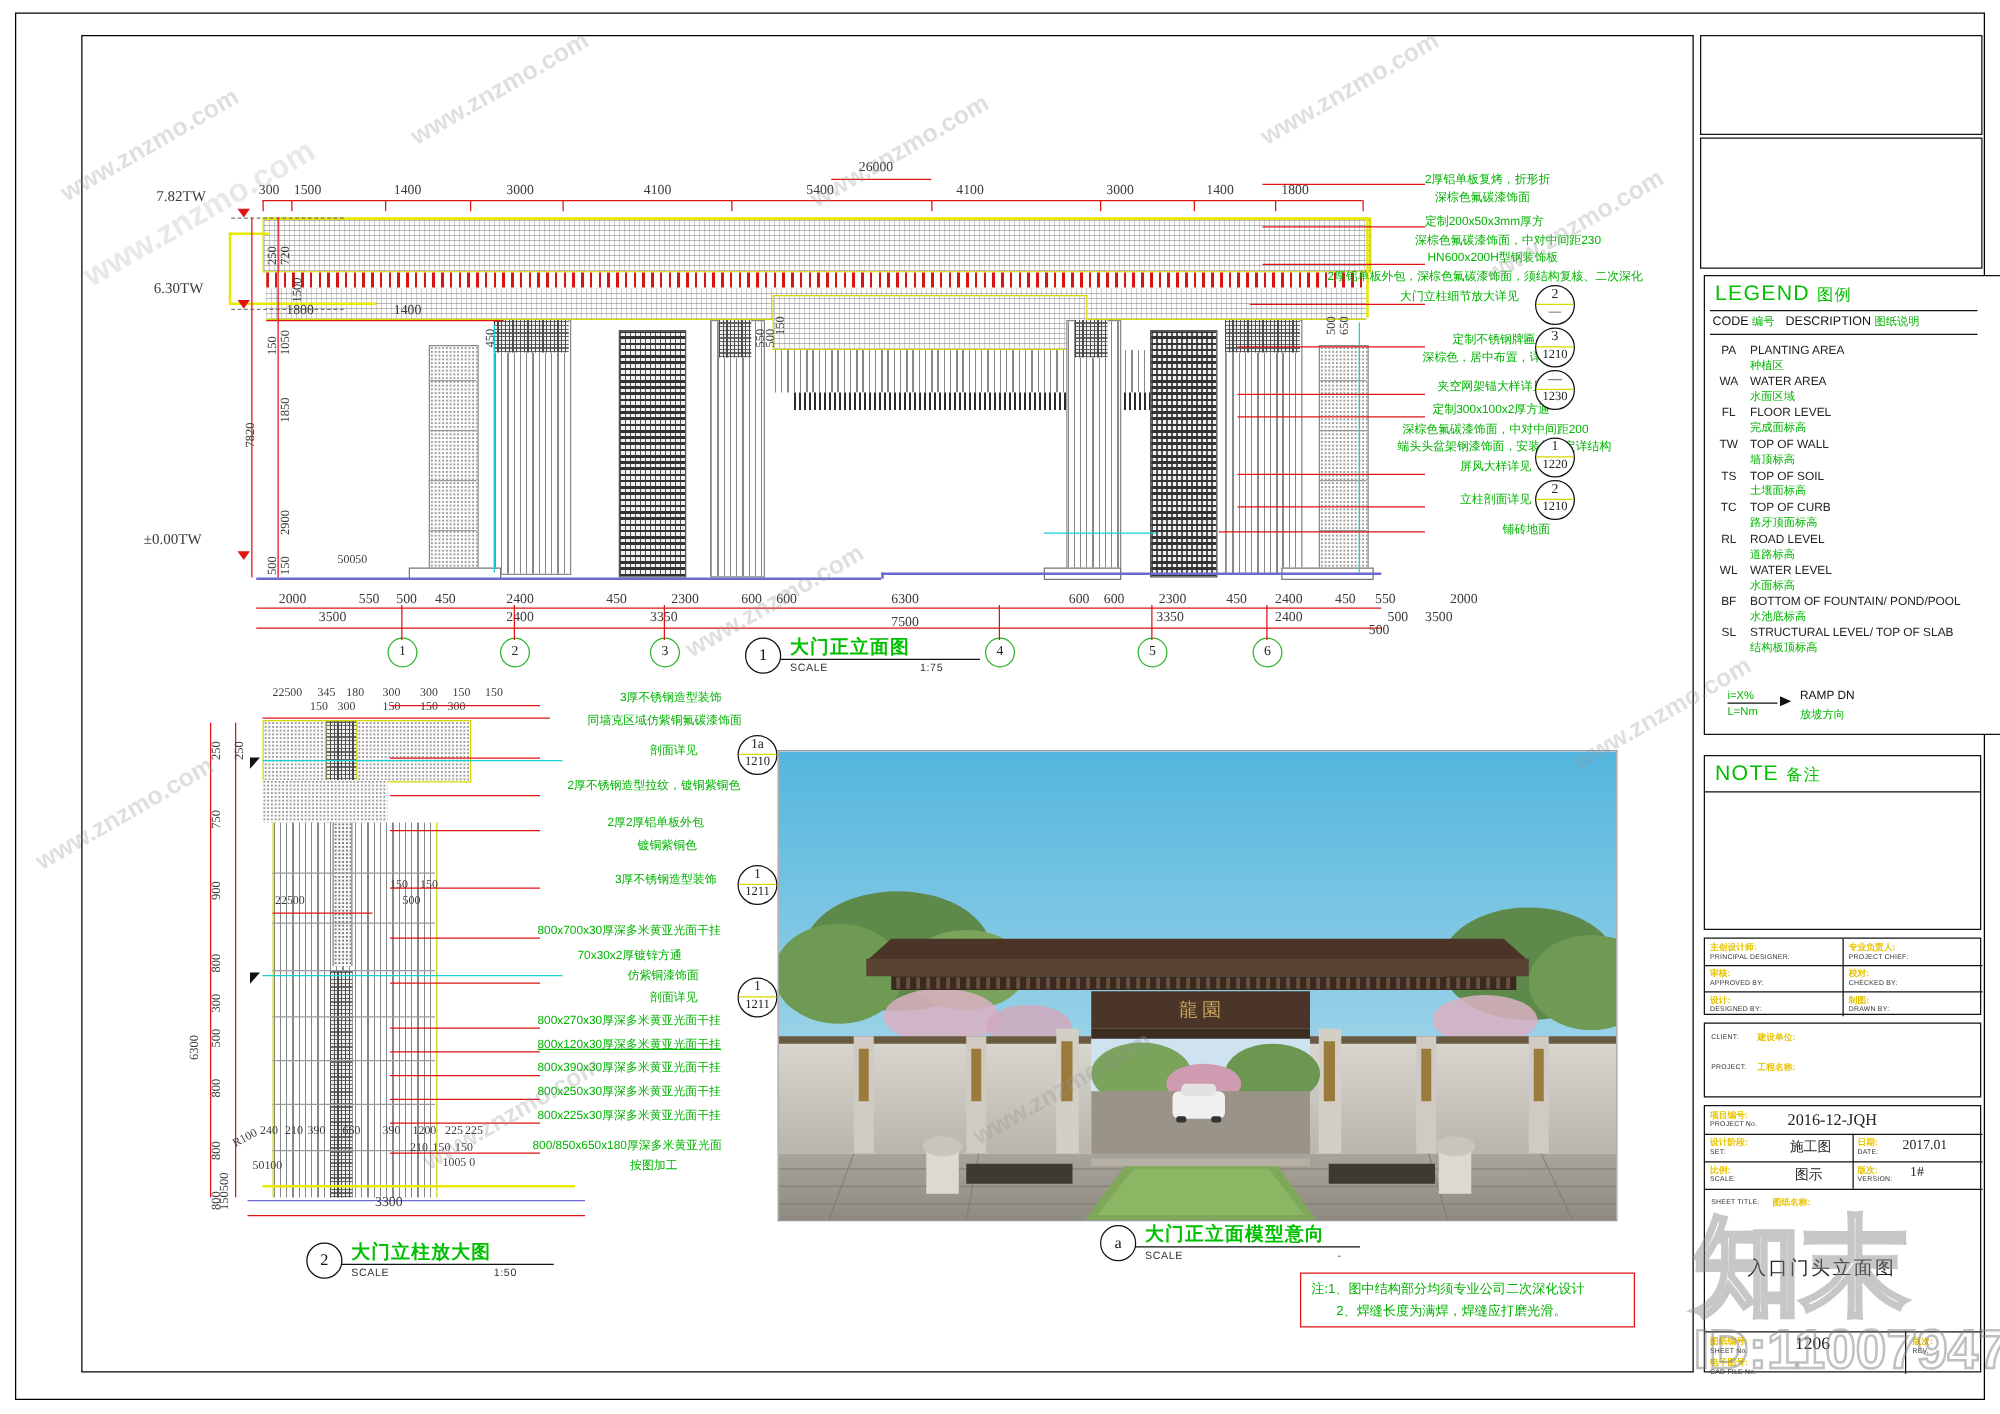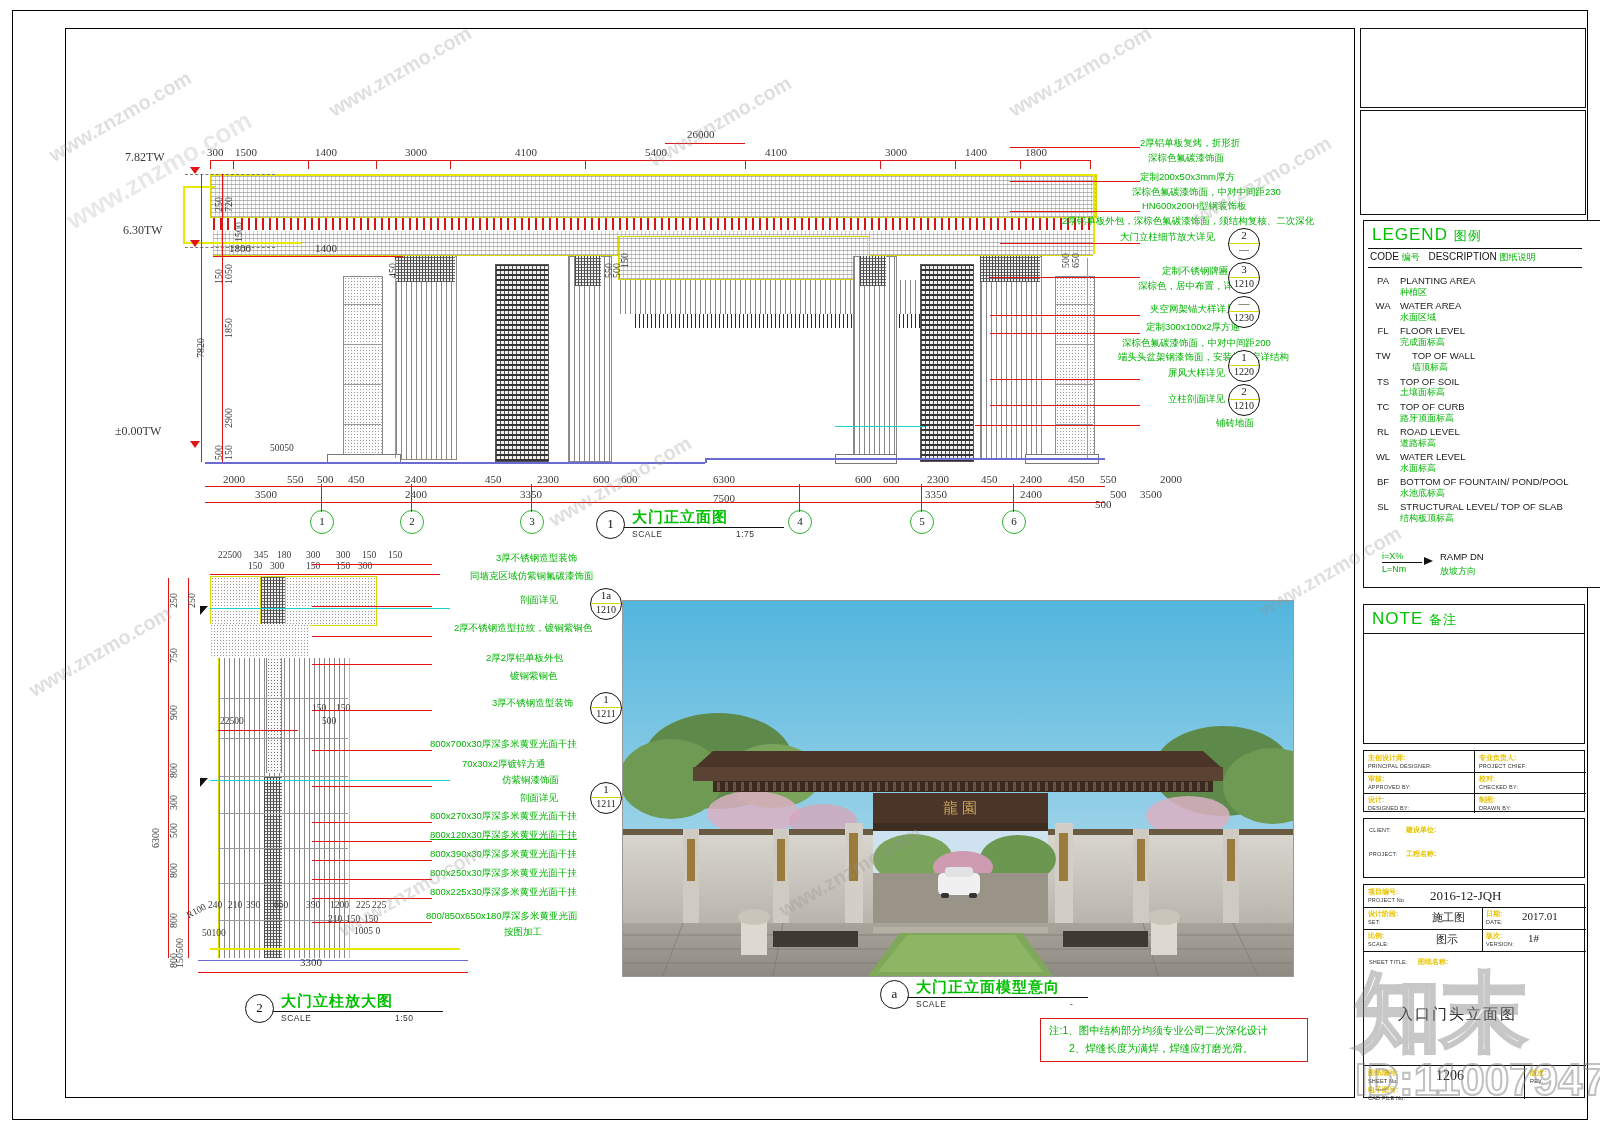--- a/index.html
+++ b/index.html
@@ -270,21 +270,21 @@
   <div class="abs note-g-sm" style="left:-78px;top:80px;">2厚铝单板外包，深棕色氟碳漆饰面，须结构复核、二次深化</div>
   <div class="abs note-g-sm" style="left:-20px;top:96px;">大门立柱细节放大详见</div>
   <div class="abs note-g-sm" style="left:22px;top:130px;">定制不锈钢牌匾</div>
   <div class="abs note-g-sm" style="left:-2px;top:145px;">深棕色，居中布置，详见</div>
   <div class="abs note-g-sm" style="left:10px;top:168px;">夹空网架锚大样详见</div>
   <div class="abs note-g-sm" style="left:6px;top:186px;">定制300x100x2厚方通</div>
   <div class="abs note-g-sm" style="left:-18px;top:202px;text-align:center;">深棕色氟碳漆饰面，中对中间距200</div>
   <div class="abs note-g-sm" style="left:-22px;top:216px;">端头头盆架钢漆饰面，安装与固定详结构</div>
   <div class="abs note-g-sm" style="left:28px;top:232px;">屏风大样详见</div>
   <div class="abs note-g-sm" style="left:28px;top:258px;">立柱剖面详见</div>
-  <div class="abs note-g-sm" style="left:76px;top:282px;">铺砖地面</div>
+  <div class="abs note-g-sm" style="left:62px;top:282px;">铺砖地面</div>
 
   <div class="rl" style="left:-130px;top:12px;width:130px;height:1px;"></div>
   <div class="rl" style="left:-130px;top:46px;width:130px;height:1px;"></div>
   <div class="rl" style="left:-130px;top:76px;width:130px;height:1px;"></div>
   <div class="rl" style="left:-140px;top:108px;width:140px;height:1px;"></div>
   <div class="rl" style="left:-150px;top:142px;width:150px;height:1px;"></div>
   <div class="rl" style="left:-150px;top:180px;width:150px;height:1px;"></div>
   <div class="rl" style="left:-150px;top:198px;width:150px;height:1px;"></div>
   <div class="rl" style="left:-150px;top:244px;width:150px;height:1px;"></div>
   <div class="rl" style="left:-150px;top:270px;width:150px;height:1px;"></div>
@@ -666,21 +666,21 @@
     <div class="lg-row" style="margin-top:2px;">
       <div class="lg-code">WA</div>
       <div class="lg-desc"><span>WATER AREA</span>
         <div class="lg-cn">水面区域</div></div>
     </div>
     <div class="lg-row" style="margin-top:2px;">
       <div class="lg-code">FL</div>
       <div class="lg-desc"><span>FLOOR LEVEL</span>
         <div class="lg-cn">完成面标高</div></div>
     </div>
-    <div class="lg-row" style="margin-top:2px;gap:12px;">
+    <div class="lg-row" style="margin-top:2px;">
       <div class="lg-code">TW</div>
       <div class="lg-desc"><span>TOP OF WALL</span>
         <div class="lg-cn">墙顶标高</div></div>
     </div>
     <div class="lg-row" style="margin-top:2px;">
       <div class="lg-code">TS</div>
       <div class="lg-desc"><span>TOP OF SOIL</span>
         <div class="lg-cn">土壤面标高</div></div>
     </div>
     <div class="lg-row" style="margin-top:2px;">

